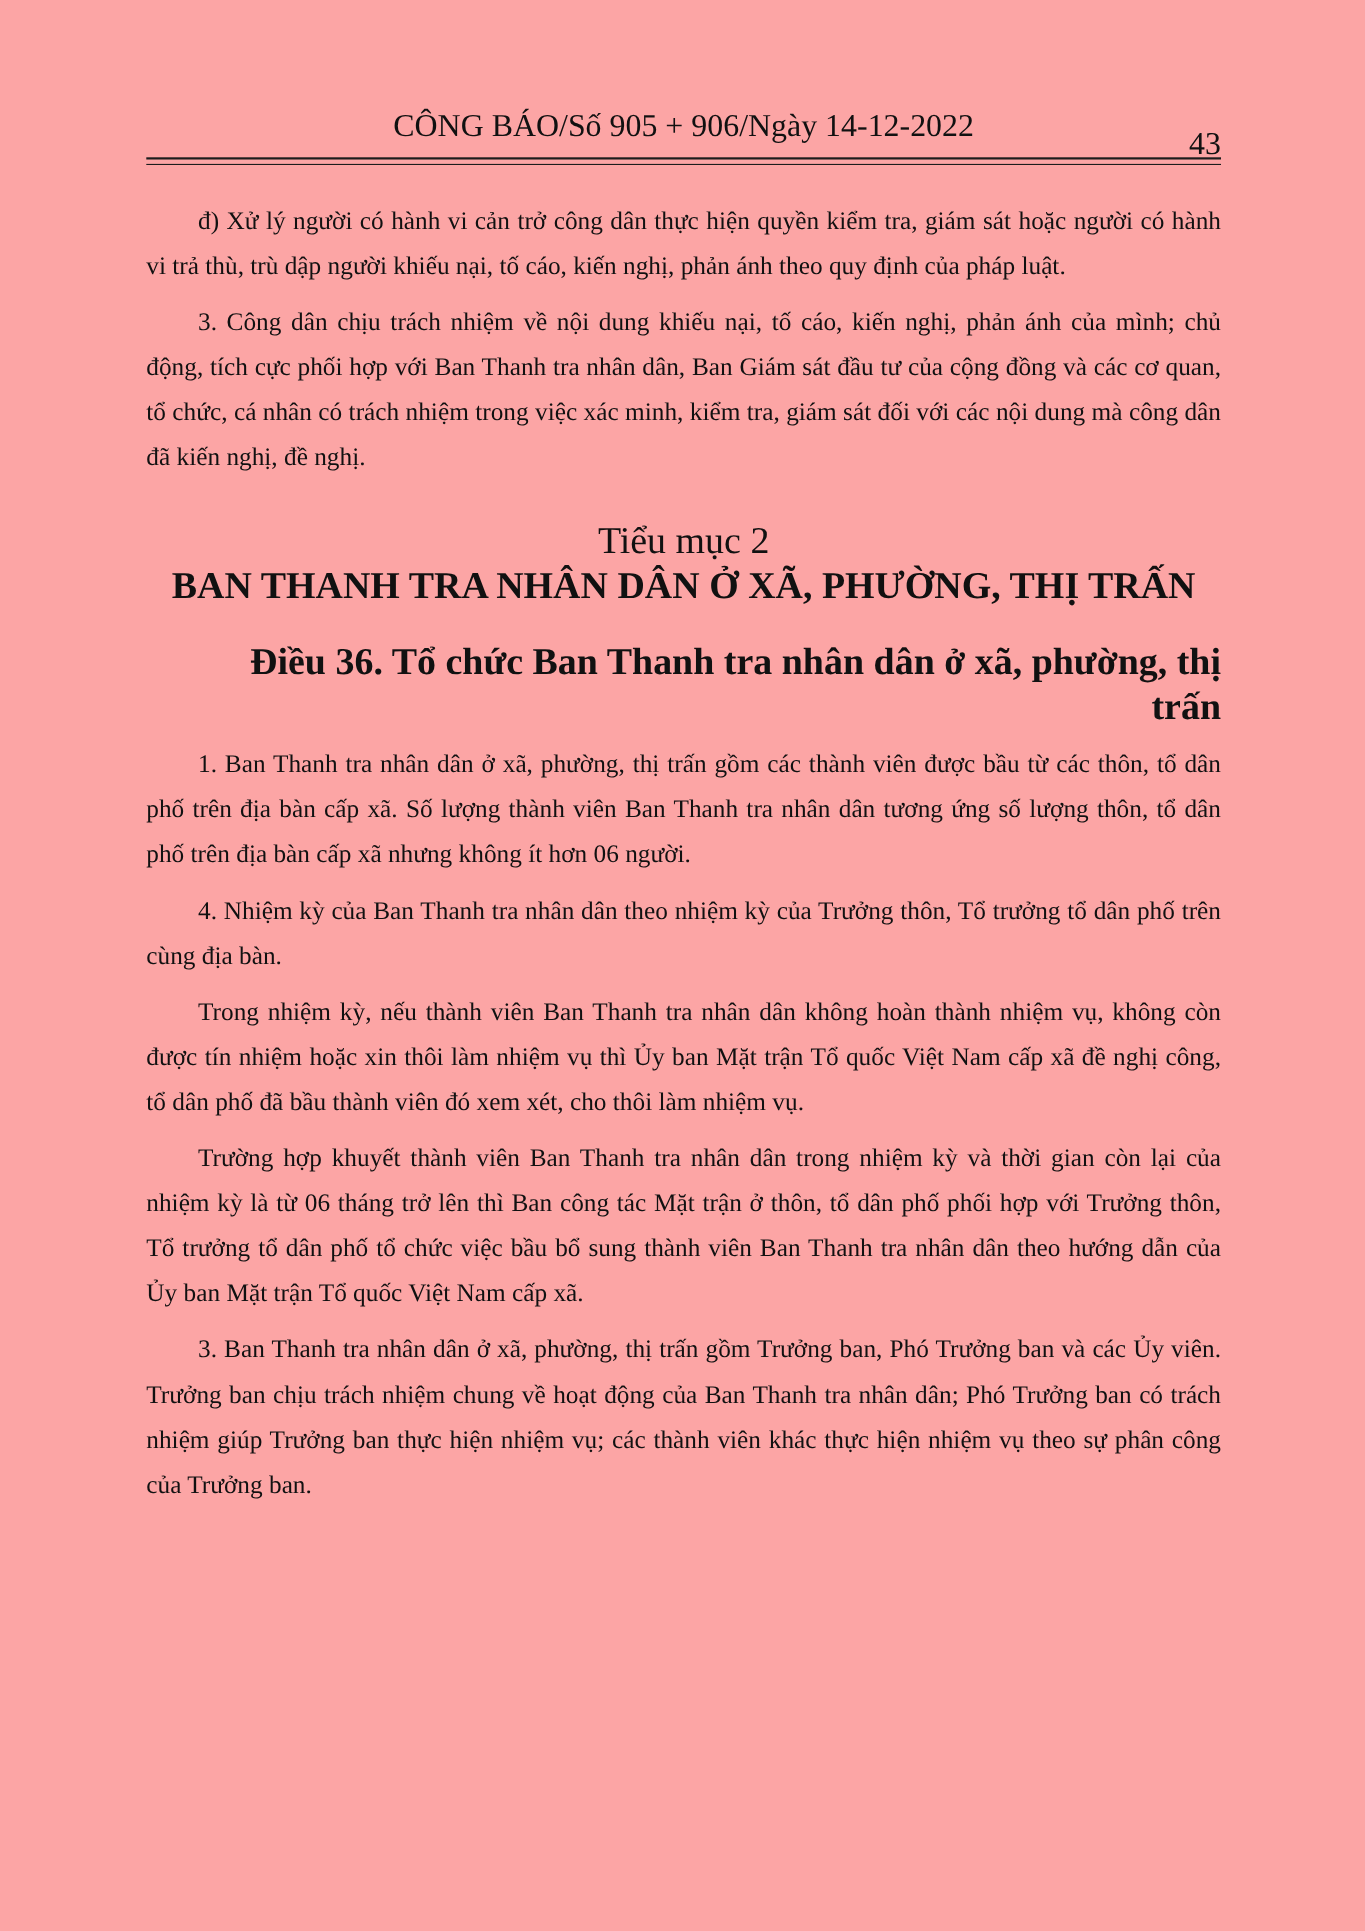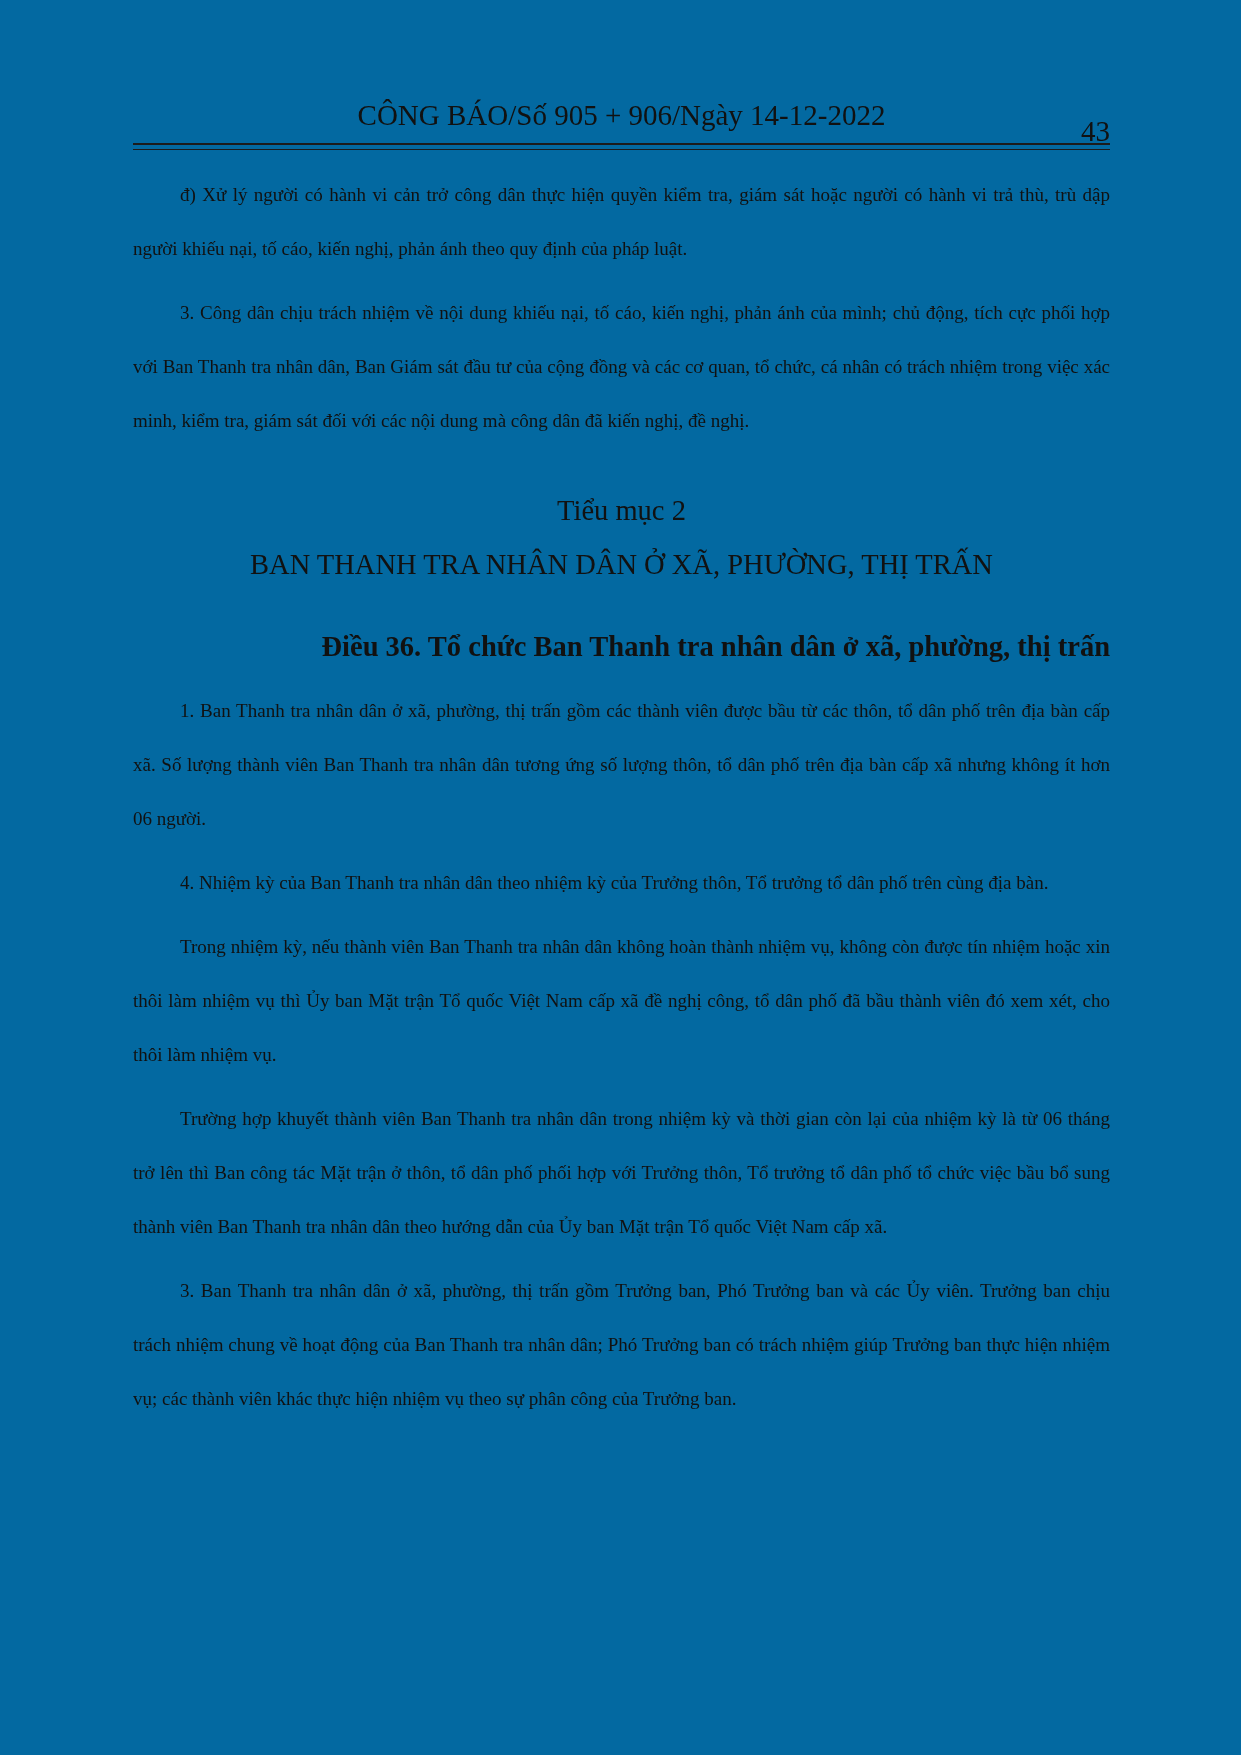--- a/index.html
+++ b/index.html
@@ -4,21 +4,21 @@
 <style>
   html, body {
     margin: 0;
     padding: 0;
     background: #ffffff;
   }
   .page {
     position: relative;
     width: 1241px;
     height: 1755px;
-    background: #0369a1;
+    background: #fca5a5;
     overflow: hidden;
     font-family: "Liberation Serif", "DejaVu Serif", serif;
     color: #111111;
   }
   .content {
     position: absolute;
     left: 133px;
     top: 0;
     width: 977px;
   }
@@ -38,39 +38,39 @@
     right: 0;
     top: 16px;
   }
   .header-rule {
     margin-top: 11px;
     height: 4px;
     border-top: 2px solid #1c1c1c;
     border-bottom: 1px solid #1c1c1c;
   }
   .doc-body {
-    margin-top: 18px;
-    font-size: 19px;
-    line-height: 54px;
+    margin-top: 30px;
+    font-size: 23px;
+    line-height: 41px;
   }
   .para {
     margin: 0 0 10px 0;
     text-align: justify;
     text-indent: 47px;
   }
   .section-label {
     margin: 36px 0 0 0;
     text-align: center;
     font-weight: normal;
     text-indent: 0;
   }
   .section-title {
     margin: 0 0 14px 0;
     text-align: center;
-    font-weight: normal;
+    font-weight: bold;
     text-indent: 0;
   }
   .article-title {
     margin: 28px 0 10px 0;
     font-weight: bold;
     text-align: right;
     text-indent: 47px;
   }
 </style>
 </head>

